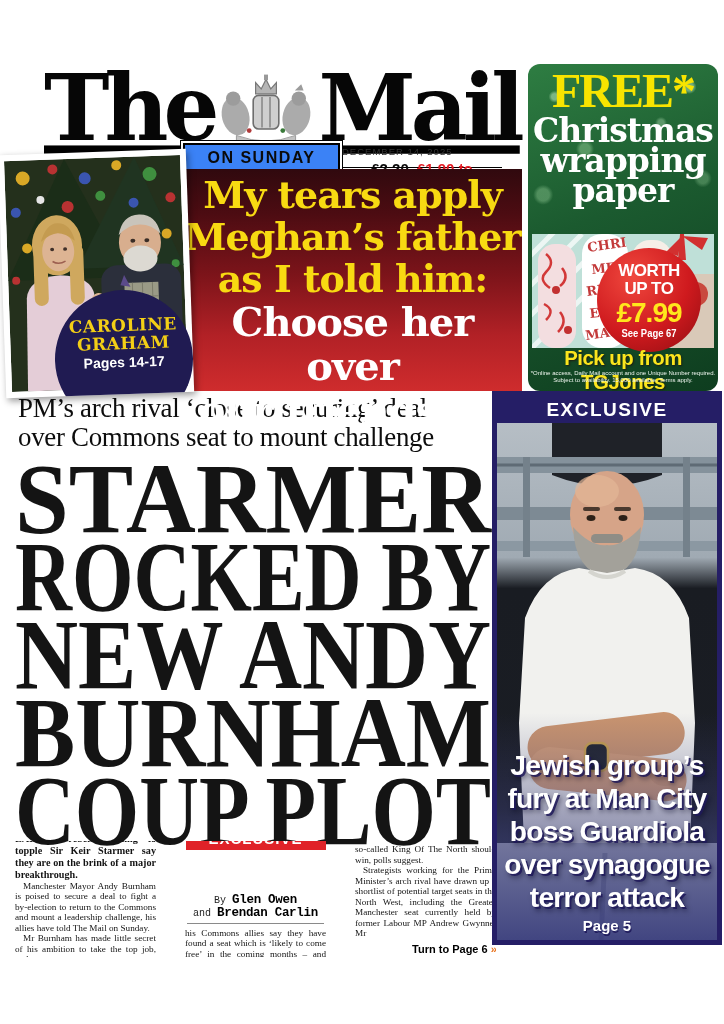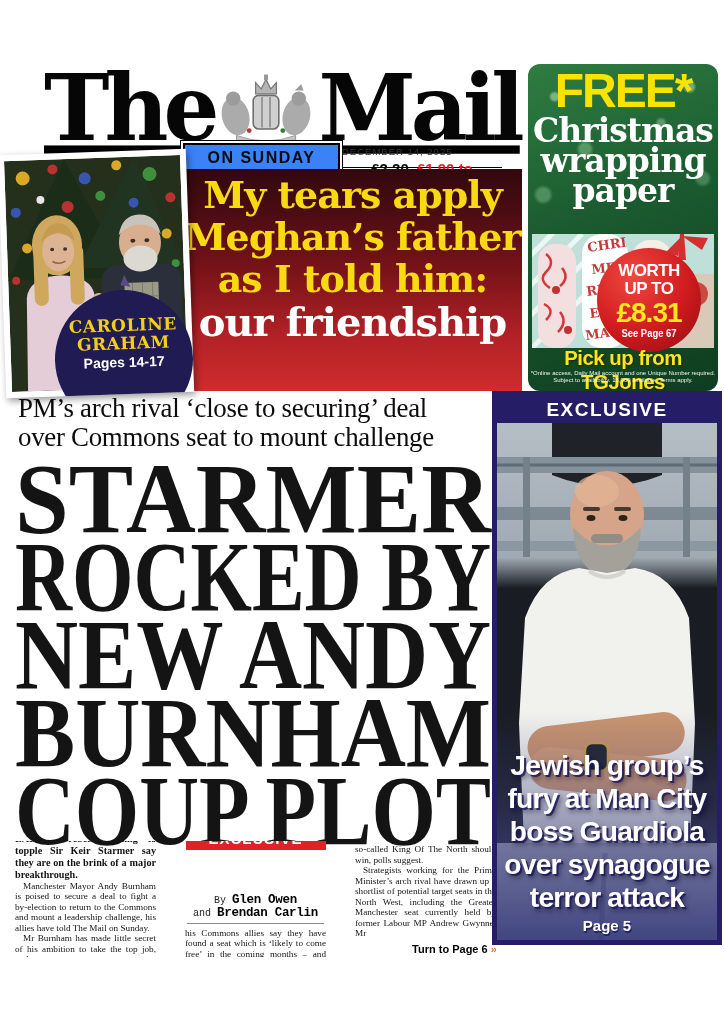--- a/index.html
+++ b/index.html
@@ -52,21 +52,21 @@
   .green-box{position:absolute;left:528px;top:64px;width:190px;height:327px;border-radius:12px;
              overflow:hidden;z-index:2;text-align:center;
              background:
                radial-gradient(circle at 14% 10%, rgba(190,235,190,.55) 0 3px, transparent 6px),
                radial-gradient(circle at 85% 7%,  rgba(190,235,190,.5) 0 4px, transparent 7px),
                radial-gradient(circle at 30% 26%, rgba(170,225,170,.4) 0 5px, transparent 9px),
                radial-gradient(circle at 70% 18%, rgba(200,240,200,.35) 0 3px, transparent 6px),
                radial-gradient(circle at 8% 40%,  rgba(170,225,170,.35) 0 6px, transparent 10px),
                radial-gradient(circle at 92% 35%, rgba(170,225,170,.3) 0 5px, transparent 9px),
                linear-gradient(160deg,#2e7d42 0%,#1b5a2f 45%,#0e3d1f 100%);}
-  .promo-free{margin-top:2px;font-family:Liberation Sans, sans-serif;font-weight:bold;font-size:48px;
+  .promo-free{margin-top:2px;font-family:Liberation Serif, serif;font-weight:bold;font-size:48px;
               line-height:50px;color:#f8e400;letter-spacing:-2px;}
   .promo-prod{font-family:"DejaVu Serif",serif;font-weight:bold;color:#fff;font-size:33px;line-height:30px;
               letter-spacing:-1px;}
   .rolls{position:absolute;left:4px;top:170px;width:182px;height:114px;}
   .bauble{position:absolute;left:69px;top:184px;width:104px;height:104px;border-radius:50%;
           background:radial-gradient(circle at 35% 28%,#f0483e 0%,#cf1a1e 55%,#8f0d12 100%);
           text-align:center;padding-top:14px;box-sizing:border-box;z-index:4;}
   .bauble .w{font-family:"Liberation Sans",sans-serif;font-weight:bold;font-size:17px;line-height:18px;color:#fff;letter-spacing:-.5px;}
   .bauble .pr{font-family:"Liberation Sans",sans-serif;font-weight:bold;font-size:28px;line-height:29px;color:#ffe71c;letter-spacing:-1px;}
   .bauble .sp{font-family:"Liberation Sans",sans-serif;font-weight:bold;font-size:10.5px;color:#fff;transform:scaleX(.9);}
@@ -208,20 +208,21 @@
       <div class="bn">CAROLINE</div>
       <div class="bn">GRAHAM</div>
       <div class="bp">Pages 14-17</div>
     </div>
   </div>
 
   <div class="red-box">
     <div class="yl">My tears apply</div>
     <div class="yl">Meghan’s father</div>
     <div class="yl">as I told him:</div>
+    <div class="wl">Choose her over</div>
     <div class="wl">our friendship</div>
   </div>
 
   <div class="green-box">
     <div class="promo-free">FREE*</div>
     <div class="promo-prod">Christmas</div>
     <div class="promo-prod">wrapping</div>
     <div class="promo-prod">paper</div>
     <svg class="rolls" viewBox="0 0 182 114">
       <rect width="182" height="114" fill="#bfe0d8"></rect>
@@ -261,21 +262,21 @@
         </g>
       <g fill="#d23030">
         <path d="M150,2 L170,16 L176,4 Z"></path>
           <path d="M150,2 L134,18 L146,22 Z"></path>
         <path d="M148,0 L152,0 L154,26 L146,26 Z"></path>
       </g>
     </svg>
     <div class="bauble">
       <div class="w">WORTH</div>
       <div class="w">UP TO</div>
-      <div class="pr">£8.31</div>
+      <div class="pr">£7.99</div>
       <div class="sp">See Page 67</div>
     </div>
     <div class="pickup">Pick up from TGJones</div>
     <div class="terms">
       <div>*Online access, Daily Mail account and one Unique Number required.</div>
       <div>Subject to availability. 15,000 available. Terms apply.</div>
     </div>
   </div>
 
   <div class="subhead">

